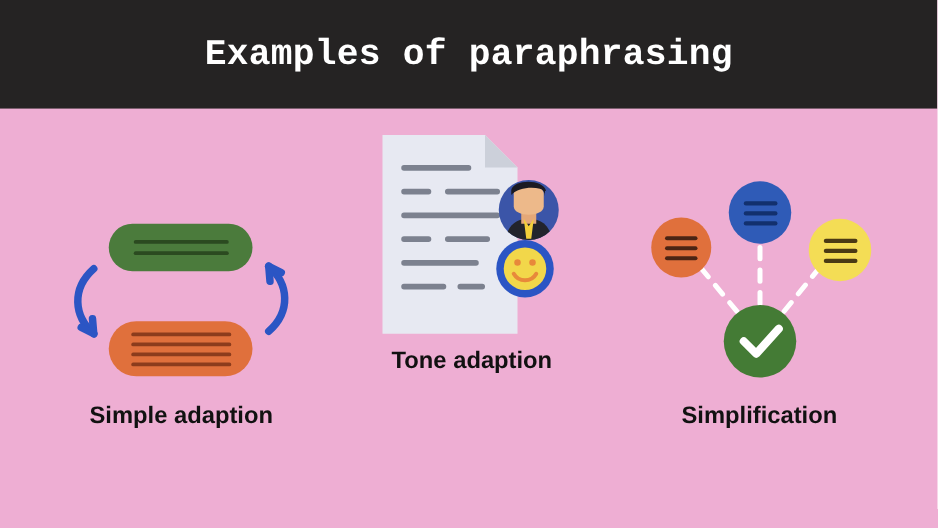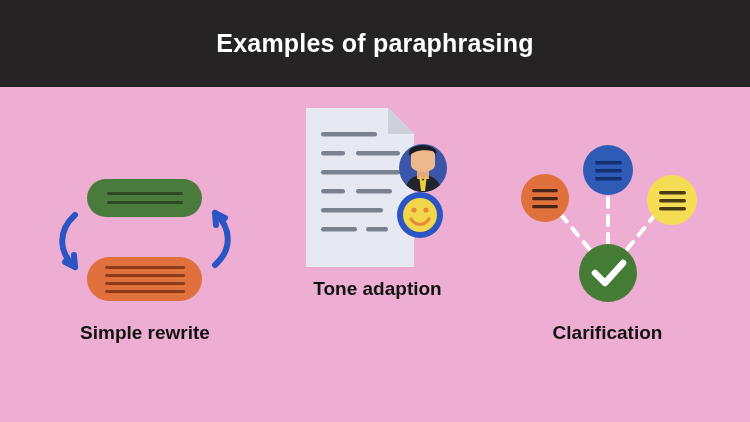--- a/index.html
+++ b/index.html
@@ -24,24 +24,24 @@
     top: 0;
     width: 750px;
     height: 87px;
     background: #252323;
     display: flex;
     align-items: center;
     justify-content: center;
   }
   .header-title {
     color: #ffffff;
-    font-size: 25px;
+    font-size: 29px;
     font-weight: 700;
     letter-spacing: 0.2px;
-    font-family: Liberation Sans, sans-serif;
+    font-family: Liberation Mono, monospace;
     white-space: nowrap;
   }
   
   .stage {
     position: absolute;
     left: 0;
     top: 87px;
     width: 750px;
     height: 335px;
     background: #eeaed3;
@@ -122,21 +122,21 @@
             </g>
 
             <g>
               <path d="M 170 96 C 188 80, 186 58, 170 44" fill="none" stroke="#2b55c4" stroke-width="6" stroke-linecap="round"></path>
               <path d="M 170 44 L 180 49 M 170 44 L 171 56" fill="none" stroke="#2b55c4" stroke-width="6" stroke-linecap="round"></path>
             </g>
           </svg>
         </div>
       </div>
       <div class="caption caption-left">
-        <div>Simple rewrite</div>
+        <div>Simple adaption</div>
       </div>
     </div>
 
     <div class="panel panel-mid">
       <div class="art">
         <div class="art-svg-wrap wrap-mid">
           <svg width="160" height="170" viewBox="0 0 160 170">
 
             <g>
               <path d="M 8 3 L 90 3 L 116 29 L 116 162 L 8 162 Z" fill="#e7e9f2"></path>
@@ -218,18 +218,18 @@
             </g>
 
             <g>
               <circle cx="95" cy="130" r="29" fill="#447b35"></circle>
               <path d="M 82 130 L 92 140 L 110 120" fill="none" stroke="#ffffff" stroke-width="6.5" stroke-linecap="round" stroke-linejoin="round"></path>
             </g>
           </svg>
         </div>
       </div>
       <div class="caption caption-right">
-        <div>Clarification</div>
+        <div>Simplification</div>
       </div>
     </div>
 
   </div>
 </div>
 
 </body></html>

